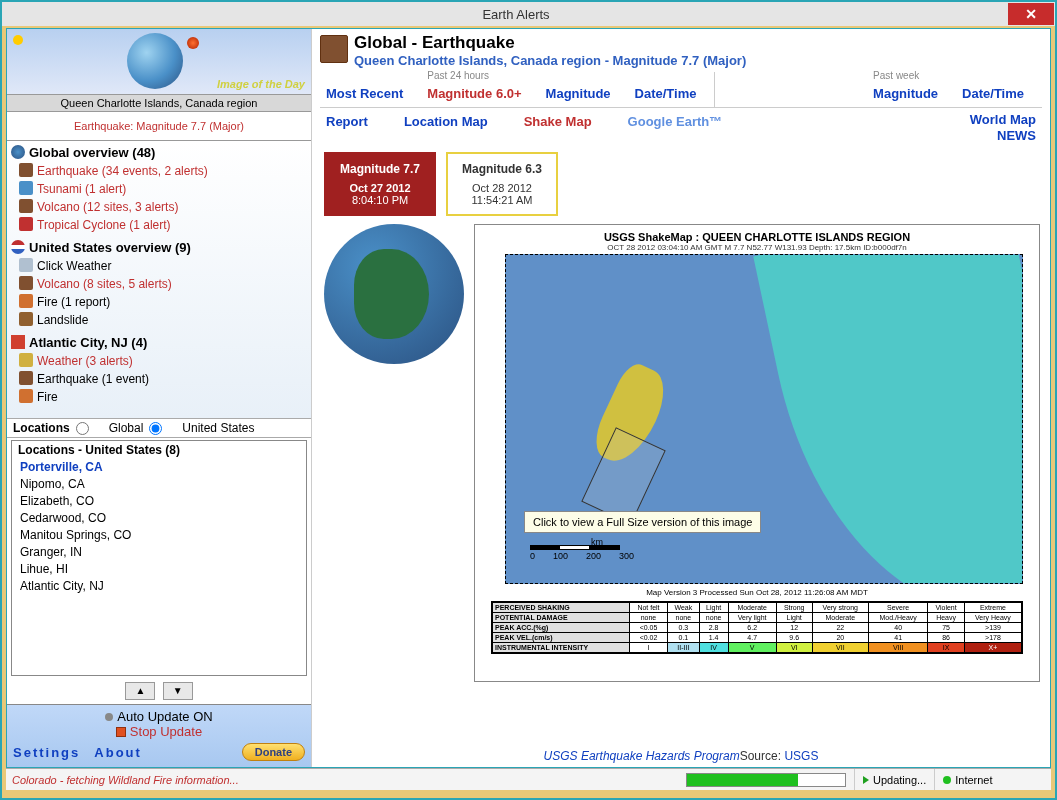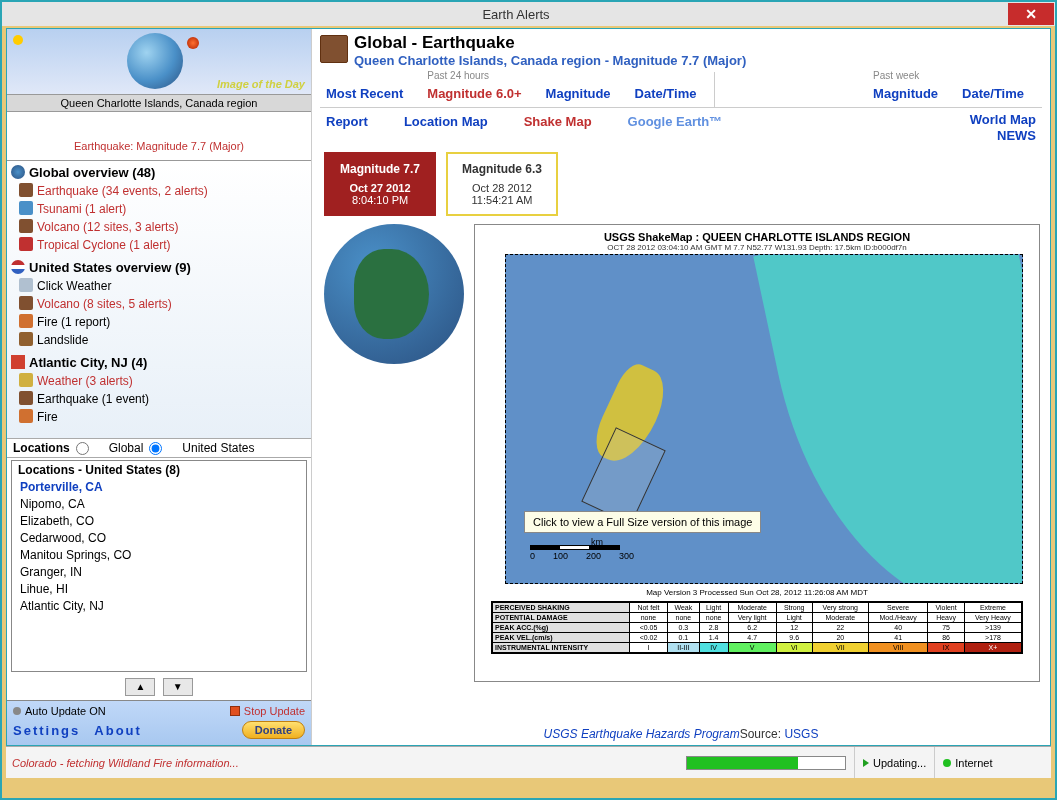--- a/index.html
+++ b/index.html
@@ -9,37 +9,37 @@
 .titlebar .title { flex: 1; text-align: center; color: #333; font-size: 13px; }
 .titlebar .close { background: #c72c2c; color: #fff; width: 46px; height: 22px; display: flex; align-items: center; justify-content: center; font-size: 14px; font-weight: bold; margin-right: 1px; }
 .content { flex: 1; display: flex; background: #fff; border: 1px solid #2aa5b5; margin: 2px 4px 0 4px; }
 .sidebar { width: 305px; display: flex; flex-direction: column; border-right: 1px solid #ccc; }
 .banner { background: linear-gradient(to bottom, #b8d0f0, #e0e8f8); height: 66px; position: relative; padding: 2px; border-bottom: 1px solid #999; }
 .banner-globe { width: 56px; height: 56px; border-radius: 50%; background: radial-gradient(circle at 35% 35%, #9fd3f0, #4a90c8 55%, #2a5080); position: absolute; left: 120px; top: 4px; }
 .banner-sun { width: 12px; height: 12px; border-radius: 50%; background: radial-gradient(circle, #ff7030, #b02000); position: absolute; left: 180px; top: 8px; }
 .banner-label { position: absolute; right: 6px; bottom: 4px; color: #d0d040; font-weight: bold; font-size: 11px; font-style: italic; }
 .banner-dot { width: 10px; height: 10px; border-radius: 50%; background: #ffcc00; position: absolute; left: 6px; top: 6px; }
 .region-hdr { background: #d8d8d8; padding: 2px 4px; text-align: center; font-size: 11px; border-bottom: 1px solid #999; }
-.region-sub { padding: 8px 4px; text-align: center; font-size: 11px; color: #c03030; border-bottom: 1px solid #999; margin-top: 20px; }
+.region-sub { padding: 8px 4px; text-align: center; font-size: 11px; color: #c03030; border-bottom: 1px solid #999; }
 .overview { background: linear-gradient(to bottom, #fff, #e8f0f8); padding: 4px 4px 6px 4px; border-bottom: 1px solid #aaa; font-size: 12px; overflow: hidden; }
 .ov-section { margin-bottom: 6px; }
 .ov-title { font-weight: bold; font-size: 13px; margin-bottom: 2px; }
 .ov-item { padding-left: 26px; line-height: 18px; position: relative; }
 .ov-item .micon { position: absolute; left: 8px; top: 1px; width: 14px; height: 14px; border-radius: 2px; }
 .alert { color: #c03030; }
 .loc-filter { padding: 2px 6px; display: flex; align-items: center; gap: 6px; border-bottom: 1px solid #aaa; font-size: 12px; }
 .loc-filter label { display: flex; align-items: center; gap: 20px; }
 .loc-list { background: #fff; border: 1px solid #888; margin: 2px 4px; flex: 1; overflow: auto; padding: 2px 6px; font-size: 12px; }
 .loc-list .loc-title { font-weight: bold; margin-bottom: 2px; }
 .loc-list .loc-entry { line-height: 17px; padding-left: 2px; }
 .selected { color: #1040c0; font-weight: bold; }
 .arrows { text-align: center; padding: 4px; }
 .arrow-btn { display: inline-block; width: 30px; height: 18px; background: #e8e8e8; border: 1px solid #999; margin: 0 2px; line-height: 16px; font-size: 10px; }
 .sidebar-footer { background: linear-gradient(to bottom, #c0d8f8, #a8c8f0); padding: 4px 6px 6px 6px; border-top: 1px solid #888; }
-.sf-row1 { display: flex; align-items: center; justify-content: space-between; font-size: 11px; margin-bottom: 4px; }
+.sf-row1 { display: flex; align-items: center; justify-content: space-between; font-size: 13px; margin-bottom: 4px; flex-direction: column; }
 .sf-row1 .au { display: flex; align-items: center; gap: 4px; }
 .sf-row1 .dot-g { width: 8px; height: 8px; border-radius: 50%; background: #888; }
 .sf-row1 .stop { color: #c03030; display: flex; align-items: center; gap: 4px; }
 .sf-row1 .stop-icon { width: 10px; height: 10px; background: #e05020; border: 1px solid #903010; }
 .sf-row2 { display: flex; align-items: center; gap: 14px; font-size: 13px; }
 .sf-row2 .lk { color: #1040c0; font-weight: bold; letter-spacing: 2px; }
 .donate { background: linear-gradient(to bottom, #ffe070, #f0b020); border: 1px solid #c08010; border-radius: 10px; padding: 2px 12px; font-size: 11px; font-weight: bold; color: #304080; }
 .main { flex: 1; background: #fff; display: flex; flex-direction: column; padding: 4px 8px 4px 8px; position: relative; }
 .main-hdr { display: flex; gap: 6px; margin-bottom: 2px; }
 .main-hdr .micon2 { width: 28px; height: 28px; background: #805030; border: 1px solid #603010; border-radius: 2px; margin-top: 2px; }
@@ -79,21 +79,21 @@
 .sm-foot { text-align: center; font-size: 8px; margin-top: 4px; }
 .legend { margin: 4px 10px 0 10px; border: 1px solid #000; font-size: 7px; }
 .legend table { width: 100%; border-collapse: collapse; }
 .legend td { border: 1px solid #000; padding: 1px 2px; text-align: center; }
 .legend td.h { background: #e0e0e0; font-weight: bold; text-align: left; padding-left: 2px; white-space: nowrap; }
 .legend .c1{background:#fff}.legend .c2{background:#b0e0f0}.legend .c3{background:#50e0e0}.legend .c4{background:#60f060}
 .legend .c5{background:#d0f040}.legend .c6{background:#f0d030}.legend .c7{background:#f09020}.legend .c8{background:#e04020}.legend .c9{background:#b02010;color:#fff}
 .main-footer { display: flex; justify-content: center; padding: 4px 2px 0 2px; font-size: 12px; color: #1040c0; font-style: italic; }
 .main-footer .src { color: #333; font-style: normal; }
 .main-footer .src a { color: #1040c0; }
-.statusbar { height: 32px; background: #f4f4f4; border-top: 1px solid #aaa; display: flex; align-items: center; font-size: 11px; margin: 0 4px 20px 4px; }
+.statusbar { height: 22px; background: #f4f4f4; border-top: 1px solid #aaa; display: flex; align-items: center; font-size: 11px; margin: 0 4px 8px 4px; }
 .statusbar .stmsg { color: #c03030; padding-left: 6px; flex: 0 0 680px; font-style: italic; }
 .progress { width: 160px; height: 14px; border: 1px solid #888; margin-right: 8px; background: #fff; position: relative; }
 .progress .fill { background: #20c020; height: 100%; width: 70%; }
 .sbtn { display: flex; align-items: center; gap: 4px; padding: 0 8px; border-left: 1px solid #ccc; height: 100%; }
 .sbtn .tri { width: 0; height: 0; border-left: 6px solid #20a020; border-top: 4px solid transparent; border-bottom: 4px solid transparent; }
 .sbtn .dot { width: 8px; height: 8px; border-radius: 50%; background: #20c020; }
 .mc-eq{background:#805030}.mc-ts{background:#4a90c8}.mc-vo{background:#805030}.mc-tc{background:#c03030}
 .mc-sw{background:#b0c0d0}.mc-fi{background:#d07030}.mc-ls{background:#906030}.mc-we{background:#d0b040}
 .mc-globe{background:radial-gradient(circle,#4a90c8,#2a5080);border-radius:50%}
 .mc-us{background:linear-gradient(#c03030 33%,#fff 33%,#fff 66%,#3060c0 66%);border-radius:50%}

